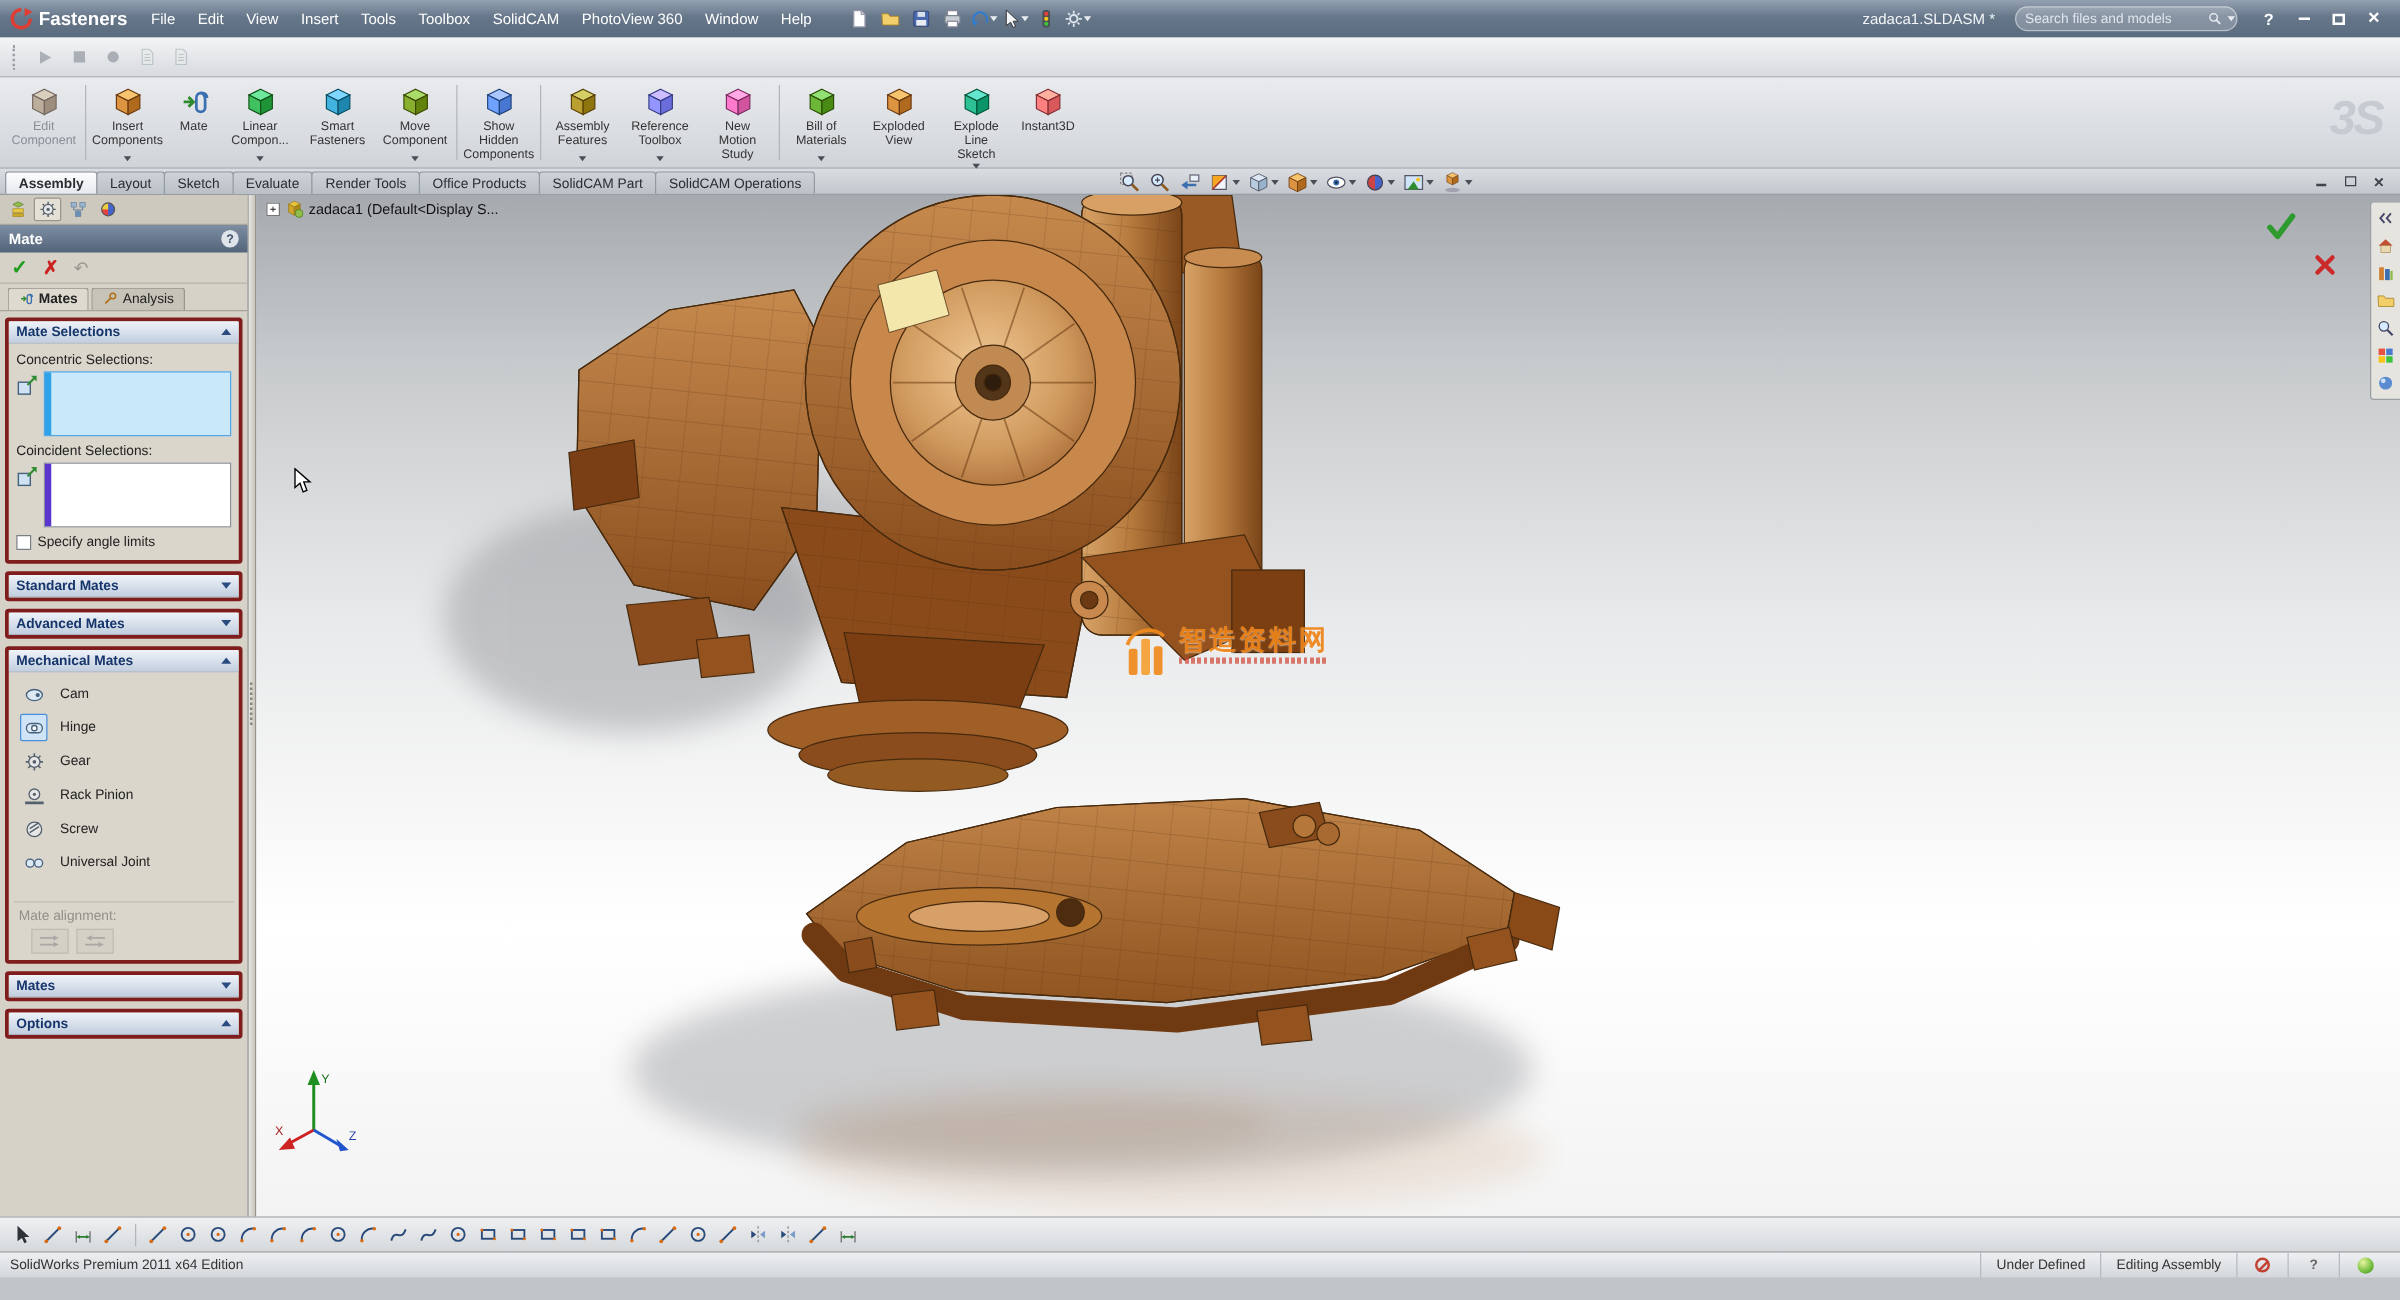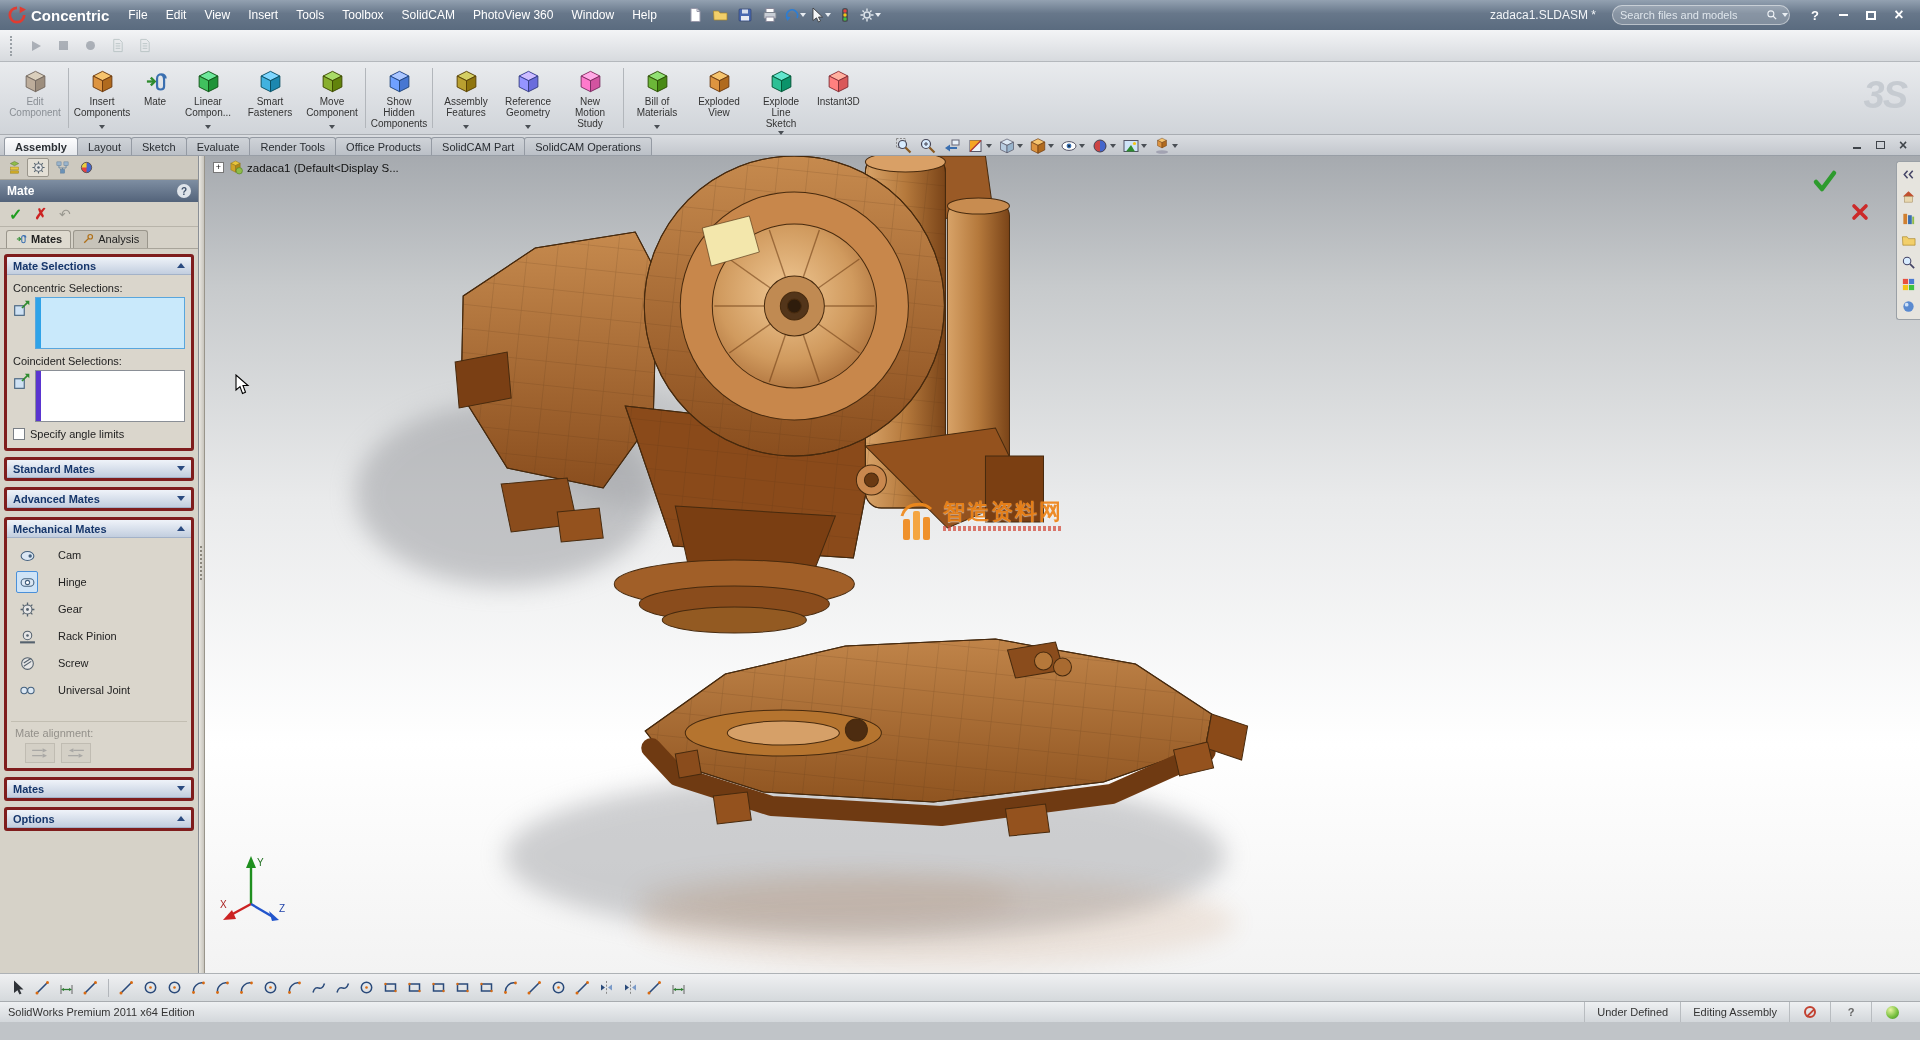--- a/index.html
+++ b/index.html
@@ -99,21 +99,21 @@
   .group-body{padding:5px 6px}
   .field-label{margin:2px 0 3px;color:#222}
   .sel-row{display:flex;gap:4px;align-items:flex-start;margin-bottom:6px}
   .sel-row svg{width:18px;height:18px;flex:none;margin-top:2px}
   .sel-box{flex:1;height:52px;border:1px solid #8a8f96;background:#fff;position:relative}
   .sel-box.active{background:#c9e9fb;border-color:#58a6dd}
   .sel-strip{position:absolute;left:0;top:0;bottom:0;width:5px}
   .cb-row{display:flex;align-items:center;margin:3px 0;gap:5px}
   .cb{width:12px;height:12px;border:1px solid #7a7f85;background:#fff;position:relative;flex:none}
   .cb.checked::after{content:"\2713";position:absolute;left:0;top:-3px;font-size:12px;font-weight:bold;color:#2a2e33}
-  .mech-item{display:flex;align-items:center;gap:20px;padding:2px 3px;margin:1px 2px}
+  .mech-item{display:flex;align-items:center;gap:10px;padding:2px 3px;margin:1px 2px}
   .mech-ic{width:22px;height:22px;display:flex;align-items:center;justify-content:center;border:1px solid transparent;border-radius:2px}
   .mech-ic svg{width:17px;height:17px}
   .mech-ic.selected{border-color:#4a90d9;background:#cfe4f7}
   .align-block{border-top:1px solid #c2beb2;margin-top:18px;padding:5px 4px 2px}
   .muted{color:#93908a}
   .align-btns{display:flex;gap:6px;margin-top:4px;padding-left:10px}
   .align-btn{width:30px;height:20px;border:1px solid #b8b4aa;background:#d2cec4;display:flex;align-items:center;justify-content:center;opacity:.75}
   .align-btn svg{width:24px;height:14px}
 
   
@@ -398,21 +398,21 @@
 </svg>
 
 <div id="app">
 
   <div class="titlebar">
     <div class="logo">
       <svg viewBox="0 0 20 20">
           <path d="M10 2A8 8 0 1 0 18 10" fill="none" stroke="#e03c31" stroke-width="3"></path>
           <polygon points="13,0.5 20,4 13,8" fill="#e03c31"></polygon>
         </svg>
-      <span>Concentric</span>
+      <span>Fasteners</span>
     </div>
     <div class="menubar">
       <span class="menu-item">File</span>
       <span class="menu-item">Edit</span>
       <span class="menu-item">View</span>
       <span class="menu-item">Insert</span>
       <span class="menu-item">Tools</span>
       <span class="menu-item">Toolbox</span>
       <span class="menu-item">SolidCAM</span>
       <span class="menu-item">PhotoView 360</span>
@@ -561,21 +561,21 @@
         <svg class="cmi">
           <use href="#sym-cube"></use>
         </svg>
         <span class="cmd-label">Assembly Features</span>
         <span class="dd"></span>
       </div>
     <div class="cmd-btn c8">
         <svg class="cmi">
           <use href="#sym-cube"></use>
         </svg>
-        <span class="cmd-label">Reference Geometry</span>
+        <span class="cmd-label">Reference Toolbox</span>
         <span class="dd"></span>
       </div>
     <div class="cmd-btn c9">
         <svg class="cmi">
           <use href="#sym-cube"></use>
         </svg>
         <span class="cmd-label">New Motion Study</span>
       </div>
     <div class="csep"></div>
     <div class="cmd-btn c10">

